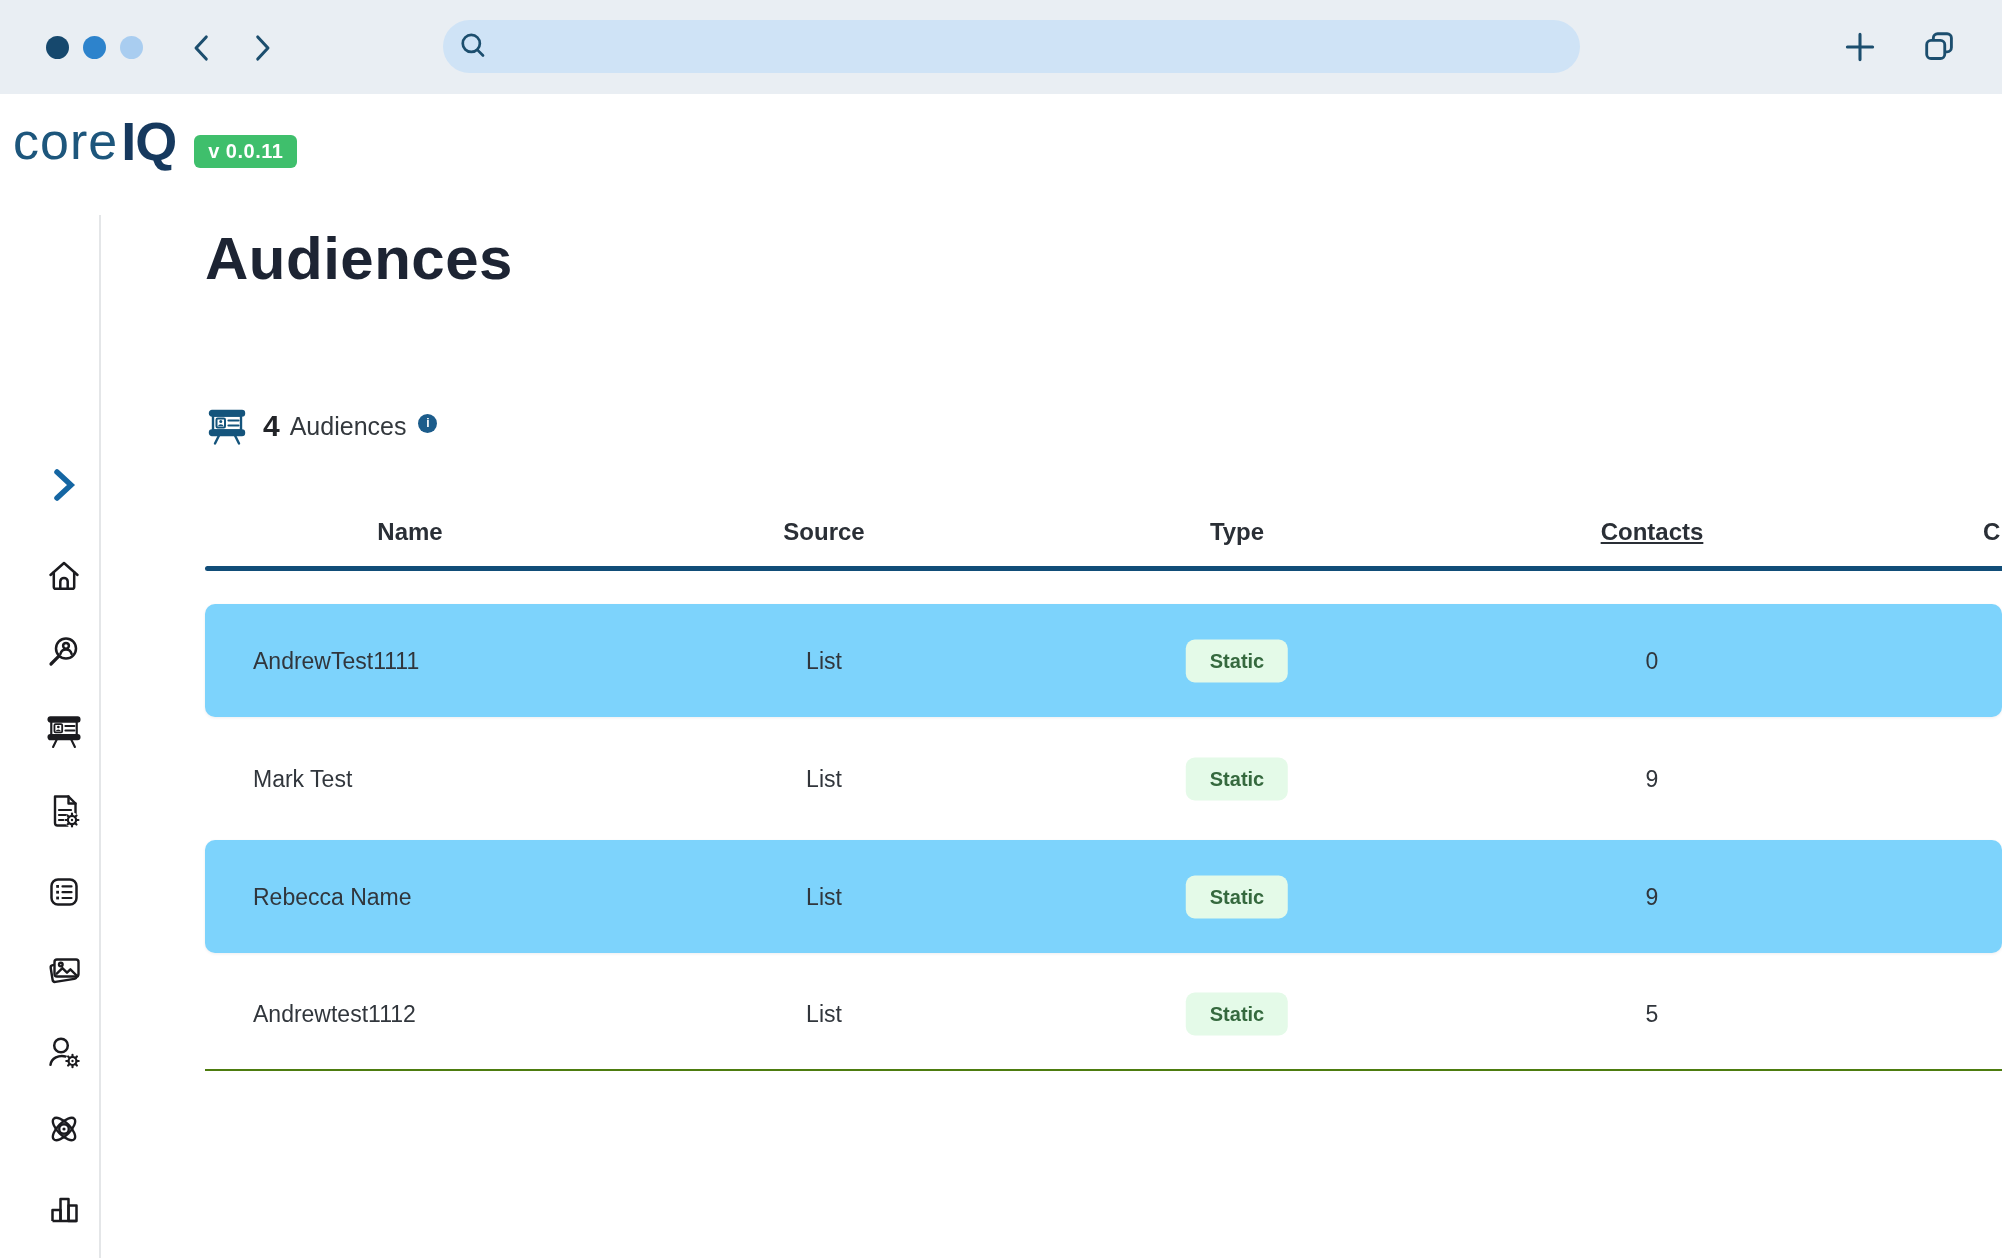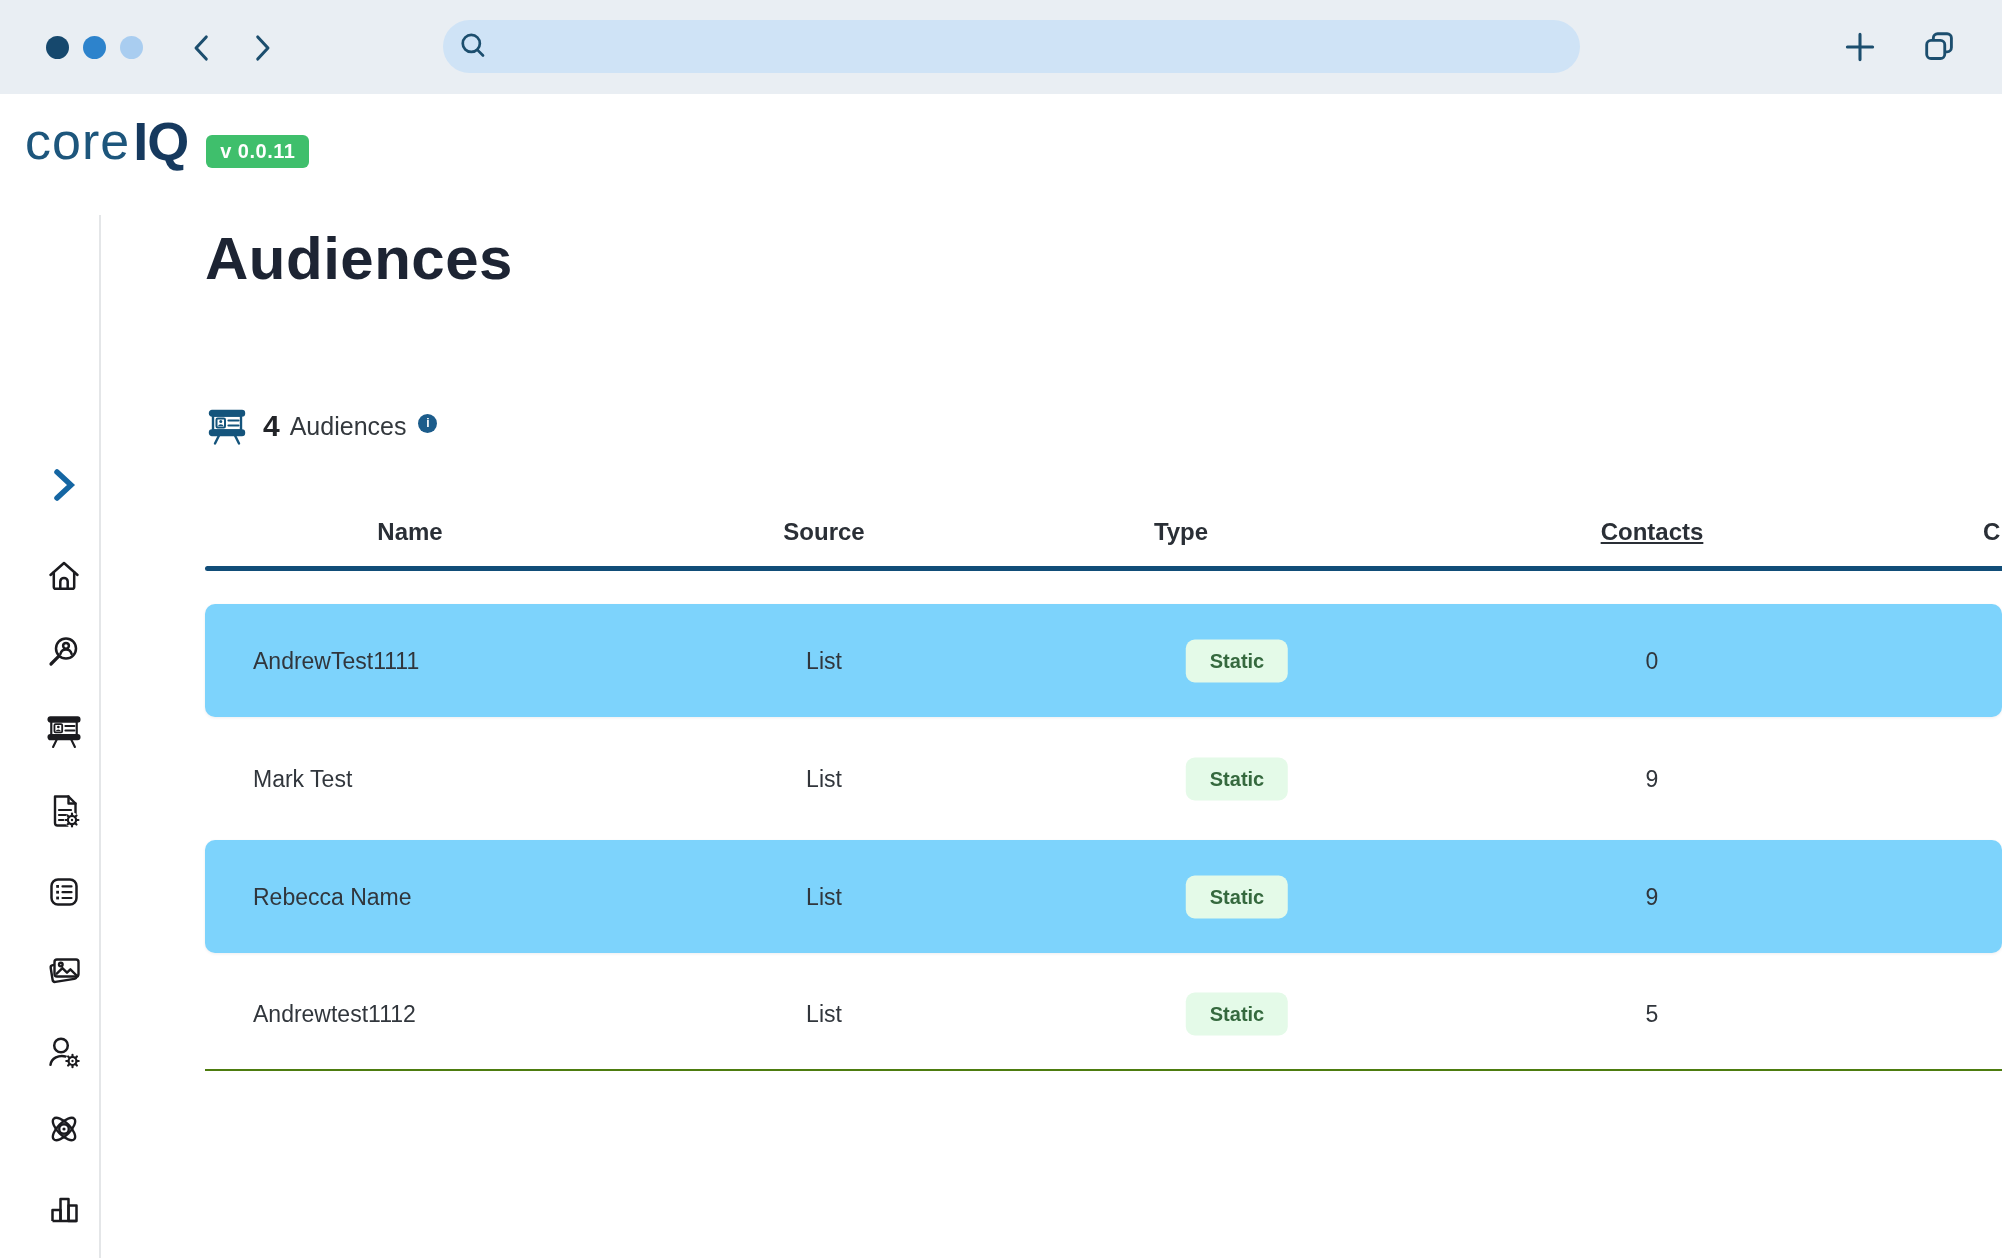--- a/index.html
+++ b/index.html
@@ -22,21 +22,21 @@
   .nav-fwd  { left:245px; }
   .search-pill {
     position:absolute; left:443px; top:20px; width:1137px; height:53px;
     background:#cfe3f6; border-radius:27px;
   }
   .search-pill svg { position:absolute; left:13px; top:9px; }
   .chrome-right { position:absolute; top:29px; }
   .ic-plus { left:1842px; }
   .ic-tabs { left:1921px; }
   
-  .logo-row { position:absolute; left:25px; top:106px; height:70px; display:flex; align-items:center; }
+  .logo-row { position:absolute; left:13px; top:106px; height:70px; display:flex; align-items:center; }
   .logo-core { font-size:52px; color:#1d567c; letter-spacing:1px; }
   .logo-iq   { font-size:54px; font-weight:800; color:#16395e; letter-spacing:-1px; margin-left:3px; }
   .ver-badge {
     margin-left:18px; margin-top:20px; background:#3fbf6c; color:#ffffff;
     font-size:20px; font-weight:700; padding:5px 14px; border-radius:6px; letter-spacing:.5px;
   }
   
   .sidebar {
     position:absolute; left:0; top:215px; bottom:0; width:101px;
     border-right:2px solid #e4e6e8; background:#fff;
@@ -56,21 +56,21 @@
     font-size:12px; font-weight:700; display:flex; align-items:center; justify-content:center;
     margin-left:12px; margin-top:-6px;
   }
   
   .t-head { position:absolute; left:205px; top:518px; width:1797px; height:30px; }
   .t-head span {
     position:absolute; font-size:24px; font-weight:700; color:#2a2f36; white-space:nowrap;
   }
   .h-name     { left:205px;  transform:translateX(-50%); }
   .h-source   { left:619px;  transform:translateX(-50%); }
-  .h-type     { left:976px; transform:translateX(-50%); }
+  .h-type     { left:1032px; transform:translateX(-50%); }
   .h-contacts { left:1447px; transform:translateX(-50%);text-decoration:underline; }
   .h-extra    { left:1778px; }
   .t-rule {
     position:absolute; left:205px; top:566px; width:1797px; height:5px;
     background:#114d78; border-radius:3px 0 0 3px;
   }
   .t-body { position:absolute; left:205px; top:604px; width:1797px; }
   .t-row { position:relative; height:113px; margin-bottom:5px; border-radius:10px; }
   .t-row.alt { background:#7dd3fc; box-shadow:0 1px 3px rgba(30,40,60,.08); }
   .t-row.last { border-bottom:2px solid #4d7c0f; border-radius:0; }

